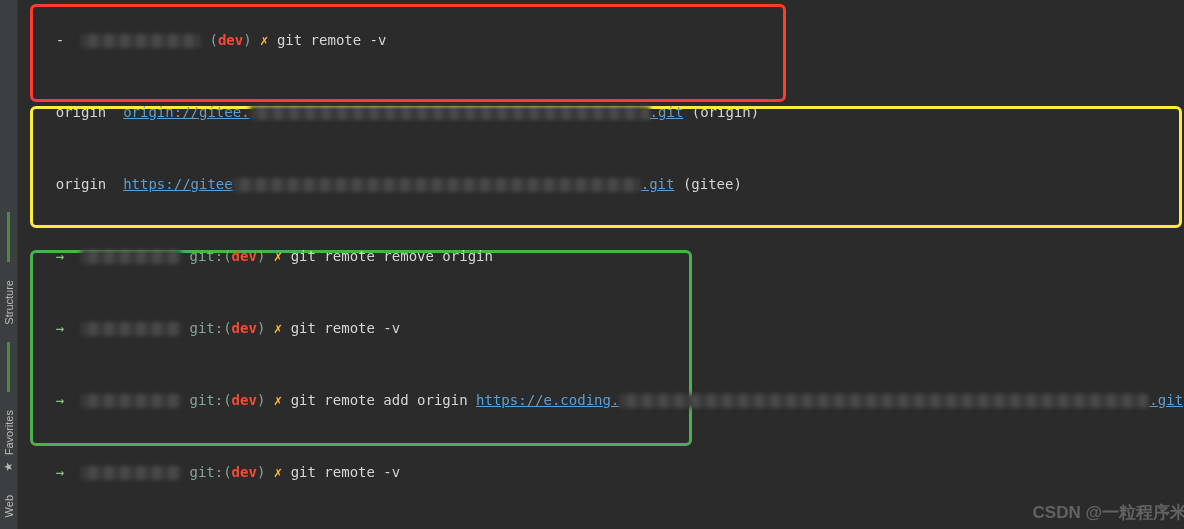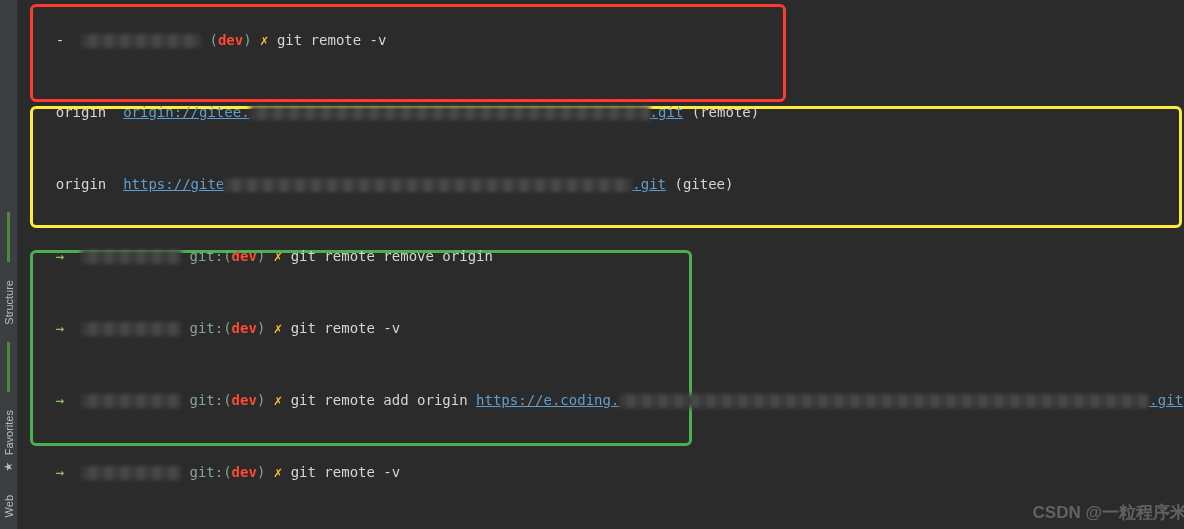--- a/index.html
+++ b/index.html
@@ -108,24 +108,24 @@
 <div class="terminal">
 
   <div class="box box-red" style="left:12px; top:4px; width:756px; height:98px;"></div>
   <div class="box box-yellow" style="left:12px; top:106px; width:1152px; height:122px;"></div>
   <div class="box box-green" style="left:12px; top:250px; width:662px; height:196px;"></div>
 
   <div class="line">
     <span class="white">-  </span><span class="redacted" style="width:120px"></span><span class="paren"> (</span><span class="branch">dev</span><span class="paren">) </span><span class="x-mark">✗ </span><span class="white">git remote -v</span>
   </div>
   <div class="line">
-    <span class="white">origin  </span><span class="link">origin://gitee.</span><span class="redacted" style="width:400px"></span><span class="link">.git</span><span class="white"> (remote)</span>
+    <span class="white">origin  </span><span class="link">origin://gitee.</span><span class="redacted" style="width:400px"></span><span class="link">.git</span><span class="white"> (origin)</span>
   </div>
   <div class="line">
-    <span class="white">origin  </span><span class="link">https://gite</span><span class="redacted" style="width:408px"></span><span class="link">.git</span><span class="white"> (gitee)</span>
+    <span class="white">origin  </span><span class="link">https://gitee</span><span class="redacted" style="width:408px"></span><span class="link">.git</span><span class="white"> (gitee)</span>
   </div>
   <div class="line">
     <span class="arrow">→  </span><span class="redacted" style="width:100px"></span><span> </span><span class="git-label">git:</span><span class="paren">(</span><span class="branch">dev</span><span class="paren">) </span><span class="x-mark">✗ </span><span class="white">git remote remove origin</span>
   </div>
 
   <div class="line">
     <span class="arrow">→  </span><span class="redacted" style="width:100px"></span><span> </span><span class="git-label">git:</span><span class="paren">(</span><span class="branch">dev</span><span class="paren">) </span><span class="x-mark">✗ </span><span class="white">git remote -v</span>
   </div>
   <div class="line">
     <span class="arrow">→  </span><span class="redacted" style="width:100px"></span><span> </span><span class="git-label">git:</span><span class="paren">(</span><span class="branch">dev</span><span class="paren">) </span><span class="x-mark">✗ </span><span class="white">git remote add origin </span><span class="link">https://e.coding.</span><span class="redacted" style="width:530px"></span><span class="link">.git</span>

